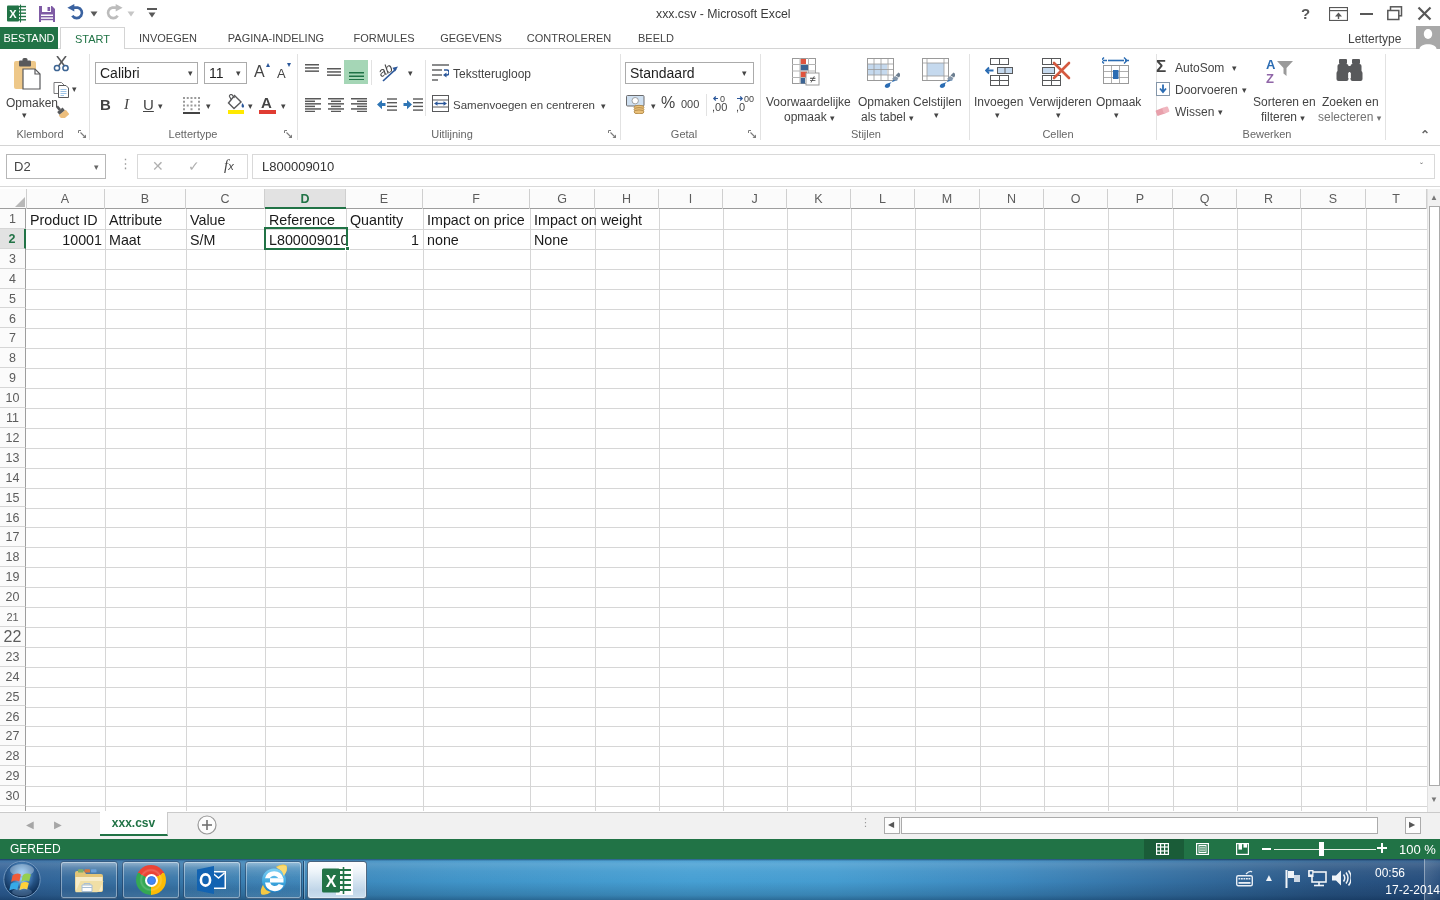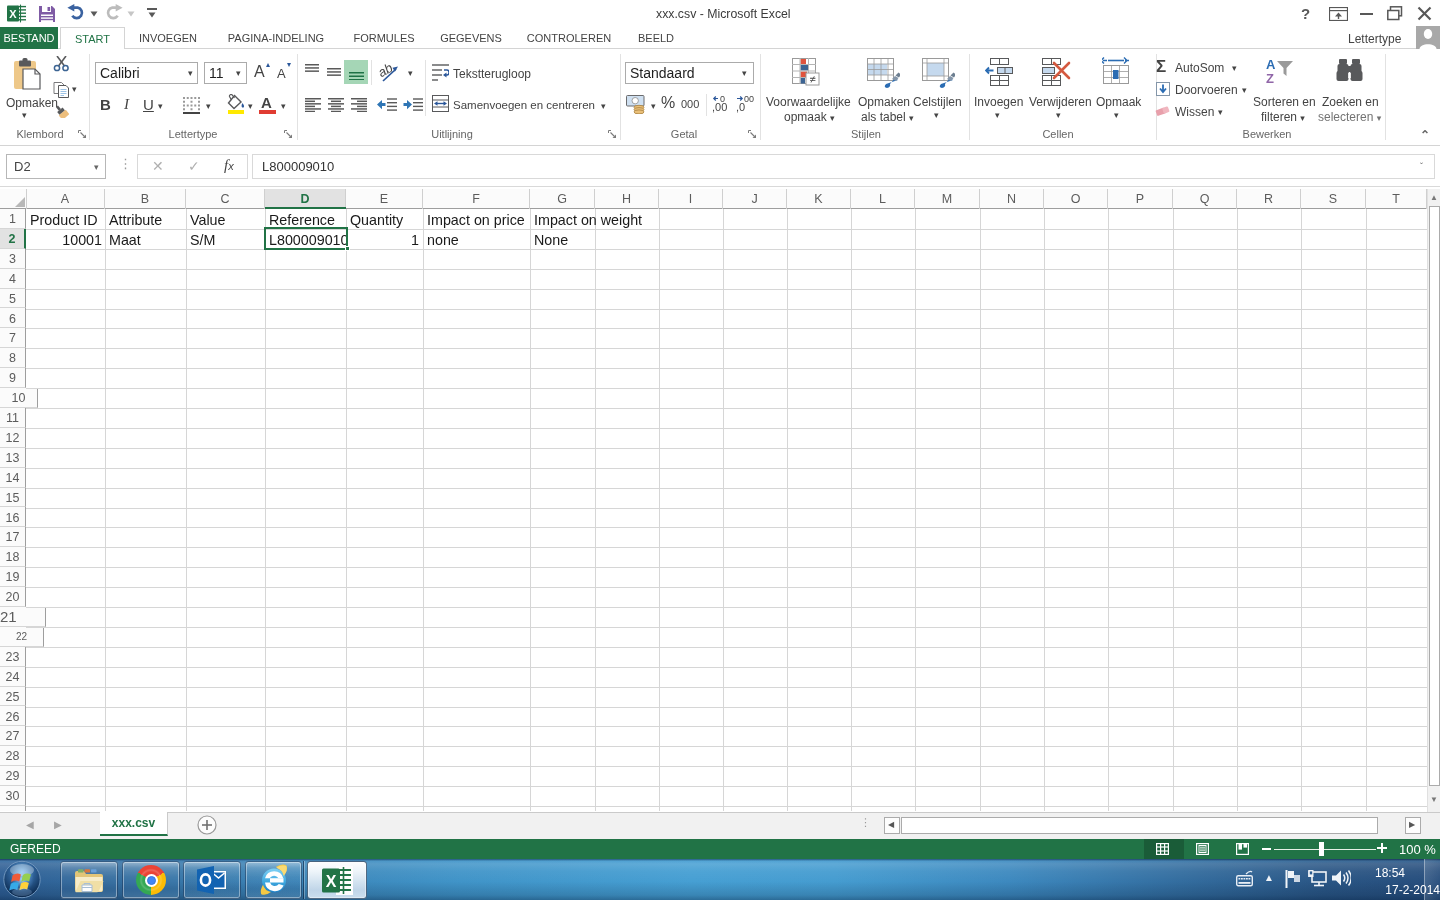--- a/index.html
+++ b/index.html
@@ -497,33 +497,33 @@
 <div class="ab" style="left:0;top:209px;width:26px;height:602px;background:#fbfbfb;border-right:1px solid #9e9e9e;"></div>
 <div class="ab" style="left:0;top:209.0px;width:26px;height:19.9px;background:#fbfbfb;border-right:1px solid #9e9e9e;border-bottom:1px solid #d6d6d6;color:#5c5c5c;font-weight:normal;font-size:12.5px;text-align:center;line-height:20px;">1</div>
 <div class="ab" style="left:0;top:228.9px;width:26px;height:19.9px;background:#e2e2e2;border-right:2px solid #217346;border-bottom:1px solid #d6d6d6;color:#217346;font-weight:bold;font-size:12.5px;text-align:center;line-height:20px;">2</div>
 <div class="ab" style="left:0;top:248.8px;width:26px;height:19.9px;background:#fbfbfb;border-right:1px solid #9e9e9e;border-bottom:1px solid #d6d6d6;color:#5c5c5c;font-weight:normal;font-size:12.5px;text-align:center;line-height:20px;">3</div>
 <div class="ab" style="left:0;top:268.7px;width:26px;height:19.9px;background:#fbfbfb;border-right:1px solid #9e9e9e;border-bottom:1px solid #d6d6d6;color:#5c5c5c;font-weight:normal;font-size:12.5px;text-align:center;line-height:20px;">4</div>
 <div class="ab" style="left:0;top:288.6px;width:26px;height:19.9px;background:#fbfbfb;border-right:1px solid #9e9e9e;border-bottom:1px solid #d6d6d6;color:#5c5c5c;font-weight:normal;font-size:12.5px;text-align:center;line-height:20px;">5</div>
 <div class="ab" style="left:0;top:308.5px;width:26px;height:19.9px;background:#fbfbfb;border-right:1px solid #9e9e9e;border-bottom:1px solid #d6d6d6;color:#5c5c5c;font-weight:normal;font-size:12.5px;text-align:center;line-height:20px;">6</div>
 <div class="ab" style="left:0;top:328.4px;width:26px;height:19.9px;background:#fbfbfb;border-right:1px solid #9e9e9e;border-bottom:1px solid #d6d6d6;color:#5c5c5c;font-weight:normal;font-size:12.5px;text-align:center;line-height:20px;">7</div>
 <div class="ab" style="left:0;top:348.3px;width:26px;height:19.9px;background:#fbfbfb;border-right:1px solid #9e9e9e;border-bottom:1px solid #d6d6d6;color:#5c5c5c;font-weight:normal;font-size:12.5px;text-align:center;line-height:20px;">8</div>
 <div class="ab" style="left:0;top:368.2px;width:26px;height:19.9px;background:#fbfbfb;border-right:1px solid #9e9e9e;border-bottom:1px solid #d6d6d6;color:#5c5c5c;font-weight:normal;font-size:12.5px;text-align:center;line-height:20px;">9</div>
-<div class="ab" style="left:0;top:388.1px;width:38px;height:19.9px;background:#fbfbfb;border-right:1px solid #9e9e9e;border-bottom:1px solid #d6d6d6;color:#5c5c5c;font-weight:normal;font-size:12.5px;text-align:center;line-height:20px;">10</div>
+<div class="ab" style="left:0;top:388.1px;width:26px;height:19.9px;background:#fbfbfb;border-right:1px solid #9e9e9e;border-bottom:1px solid #d6d6d6;color:#5c5c5c;font-weight:normal;font-size:12.5px;text-align:center;line-height:20px;">10</div>
 <div class="ab" style="left:0;top:408.0px;width:26px;height:19.9px;background:#fbfbfb;border-right:1px solid #9e9e9e;border-bottom:1px solid #d6d6d6;color:#5c5c5c;font-weight:normal;font-size:12.5px;text-align:center;line-height:20px;">11</div>
 <div class="ab" style="left:0;top:427.9px;width:26px;height:19.9px;background:#fbfbfb;border-right:1px solid #9e9e9e;border-bottom:1px solid #d6d6d6;color:#5c5c5c;font-weight:normal;font-size:12.5px;text-align:center;line-height:20px;">12</div>
 <div class="ab" style="left:0;top:447.8px;width:26px;height:19.9px;background:#fbfbfb;border-right:1px solid #9e9e9e;border-bottom:1px solid #d6d6d6;color:#5c5c5c;font-weight:normal;font-size:12.5px;text-align:center;line-height:20px;">13</div>
 <div class="ab" style="left:0;top:467.7px;width:26px;height:19.9px;background:#fbfbfb;border-right:1px solid #9e9e9e;border-bottom:1px solid #d6d6d6;color:#5c5c5c;font-weight:normal;font-size:12.5px;text-align:center;line-height:20px;">14</div>
 <div class="ab" style="left:0;top:487.6px;width:26px;height:19.9px;background:#fbfbfb;border-right:1px solid #9e9e9e;border-bottom:1px solid #d6d6d6;color:#5c5c5c;font-weight:normal;font-size:12.5px;text-align:center;line-height:20px;">15</div>
 <div class="ab" style="left:0;top:507.5px;width:26px;height:19.9px;background:#fbfbfb;border-right:1px solid #9e9e9e;border-bottom:1px solid #d6d6d6;color:#5c5c5c;font-weight:normal;font-size:12.5px;text-align:center;line-height:20px;">16</div>
 <div class="ab" style="left:0;top:527.4px;width:26px;height:19.9px;background:#fbfbfb;border-right:1px solid #9e9e9e;border-bottom:1px solid #d6d6d6;color:#5c5c5c;font-weight:normal;font-size:12.5px;text-align:center;line-height:20px;">17</div>
 <div class="ab" style="left:0;top:547.3px;width:26px;height:19.9px;background:#fbfbfb;border-right:1px solid #9e9e9e;border-bottom:1px solid #d6d6d6;color:#5c5c5c;font-weight:normal;font-size:12.5px;text-align:center;line-height:20px;">18</div>
 <div class="ab" style="left:0;top:567.2px;width:26px;height:19.9px;background:#fbfbfb;border-right:1px solid #9e9e9e;border-bottom:1px solid #d6d6d6;color:#5c5c5c;font-weight:normal;font-size:12.5px;text-align:center;line-height:20px;">19</div>
 <div class="ab" style="left:0;top:587.1px;width:26px;height:19.9px;background:#fbfbfb;border-right:1px solid #9e9e9e;border-bottom:1px solid #d6d6d6;color:#5c5c5c;font-weight:normal;font-size:12.5px;text-align:center;line-height:20px;">20</div>
-<div class="ab" style="left:0;top:607.0px;width:46px;height:19.9px;background:#fbfbfb;border-right:1px solid #9e9e9e;border-bottom:1px solid #d6d6d6;color:#5c5c5c;font-weight:normal;font-size:15px;line-height:20px;">21</div>
-<div class="ab" style="left:0;top:626.9px;width:44px;height:19.9px;background:#fbfbfb;border-right:1px solid #9e9e9e;border-bottom:1px solid #d6d6d6;color:#5c5c5c;font-weight:normal;font-size:10px;text-align:center;line-height:20px;">22</div>
+<div class="ab" style="left:0;top:607.0px;width:26px;height:19.9px;background:#fbfbfb;border-right:1px solid #9e9e9e;border-bottom:1px solid #d6d6d6;color:#5c5c5c;font-weight:normal;font-size:11px;text-align:center;line-height:20px;">21</div>
+<div class="ab" style="left:0;top:626.9px;width:26px;height:19.9px;background:#fbfbfb;border-right:1px solid #9e9e9e;border-bottom:1px solid #d6d6d6;color:#5c5c5c;font-weight:normal;font-size:16px;text-align:center;line-height:20px;">22</div>
 <div class="ab" style="left:0;top:646.8px;width:26px;height:19.9px;background:#fbfbfb;border-right:1px solid #9e9e9e;border-bottom:1px solid #d6d6d6;color:#5c5c5c;font-weight:normal;font-size:12.5px;text-align:center;line-height:20px;">23</div>
 <div class="ab" style="left:0;top:666.7px;width:26px;height:19.9px;background:#fbfbfb;border-right:1px solid #9e9e9e;border-bottom:1px solid #d6d6d6;color:#5c5c5c;font-weight:normal;font-size:12.5px;text-align:center;line-height:20px;">24</div>
 <div class="ab" style="left:0;top:686.6px;width:26px;height:19.9px;background:#fbfbfb;border-right:1px solid #9e9e9e;border-bottom:1px solid #d6d6d6;color:#5c5c5c;font-weight:normal;font-size:12.5px;text-align:center;line-height:20px;">25</div>
 <div class="ab" style="left:0;top:706.5px;width:26px;height:19.9px;background:#fbfbfb;border-right:1px solid #9e9e9e;border-bottom:1px solid #d6d6d6;color:#5c5c5c;font-weight:normal;font-size:12.5px;text-align:center;line-height:20px;">26</div>
 <div class="ab" style="left:0;top:726.4px;width:26px;height:19.9px;background:#fbfbfb;border-right:1px solid #9e9e9e;border-bottom:1px solid #d6d6d6;color:#5c5c5c;font-weight:normal;font-size:12.5px;text-align:center;line-height:20px;">27</div>
 <div class="ab" style="left:0;top:746.3px;width:26px;height:19.9px;background:#fbfbfb;border-right:1px solid #9e9e9e;border-bottom:1px solid #d6d6d6;color:#5c5c5c;font-weight:normal;font-size:12.5px;text-align:center;line-height:20px;">28</div>
 <div class="ab" style="left:0;top:766.2px;width:26px;height:19.9px;background:#fbfbfb;border-right:1px solid #9e9e9e;border-bottom:1px solid #d6d6d6;color:#5c5c5c;font-weight:normal;font-size:12.5px;text-align:center;line-height:20px;">29</div>
 <div class="ab" style="left:0;top:786.1px;width:26px;height:19.9px;background:#fbfbfb;border-right:1px solid #9e9e9e;border-bottom:1px solid #d6d6d6;color:#5c5c5c;font-weight:normal;font-size:12.5px;text-align:center;line-height:20px;">30</div>
 <div class="ab" style="left:105px;top:209px;width:1px;height:602px;background:#d6d6d6;"></div>
 <div class="ab" style="left:186px;top:209px;width:1px;height:602px;background:#d6d6d6;"></div>
@@ -754,16 +754,16 @@
 <line x1="6" y1="16.5" x2="16" y2="16.5" stroke="#f0f4f8" stroke-width="1.6"></line>
 <path d="M1 8 v-6 h4 M1 2 l3 3" stroke="#f0f4f8" stroke-width="1.6" fill="none"></path>
 <rect x="0" y="0" width="6" height="8" fill="none"></rect>
 <rect x="0.5" y="1" width="5" height="7" fill="#f0f4f8"></rect>
 <rect x="1.8" y="2.4" width="2.4" height="3" fill="#2a5b90"></rect>
 </svg>
 <svg class="ab" style="left:1332px;top:869px" width="19" height="18" viewBox="0 0 19 18">
 <path d="M0 6.5 h4 l5 -5 v15 l-5 -5 h-4 z" fill="#f0f4f8"></path>
 <path d="M11.5 5.5 q2.5 3.5 0 7 M14 3.5 q4 5.5 0 11 M16.5 1.5 q5.5 7.5 0 15" fill="none" stroke="#f0f4f8" stroke-width="1.5"></path>
 </svg>
-<div class="tx" style="left:1405px;top:866px;transform:translateX(-100%);font-size:12px;color:#fff;">18:54</div>
+<div class="tx" style="left:1405px;top:866px;transform:translateX(-100%);font-size:12px;color:#fff;">00:56</div>
 <div class="tx" style="left:1416px;top:883px;transform:translateX(-100%);font-size:12px;color:#fff;margin-left:24px;">17-2-2014</div>
 <div class="ab" style="left:1424px;top:859px;width:1px;height:41px;background:rgba(255,255,255,0.45);"></div>
 <div class="ab" style="left:1425px;top:859px;width:15px;height:41px;background:linear-gradient(90deg,rgba(255,255,255,0.12),rgba(255,255,255,0.03));"></div>
 </div>
 </body></html>

